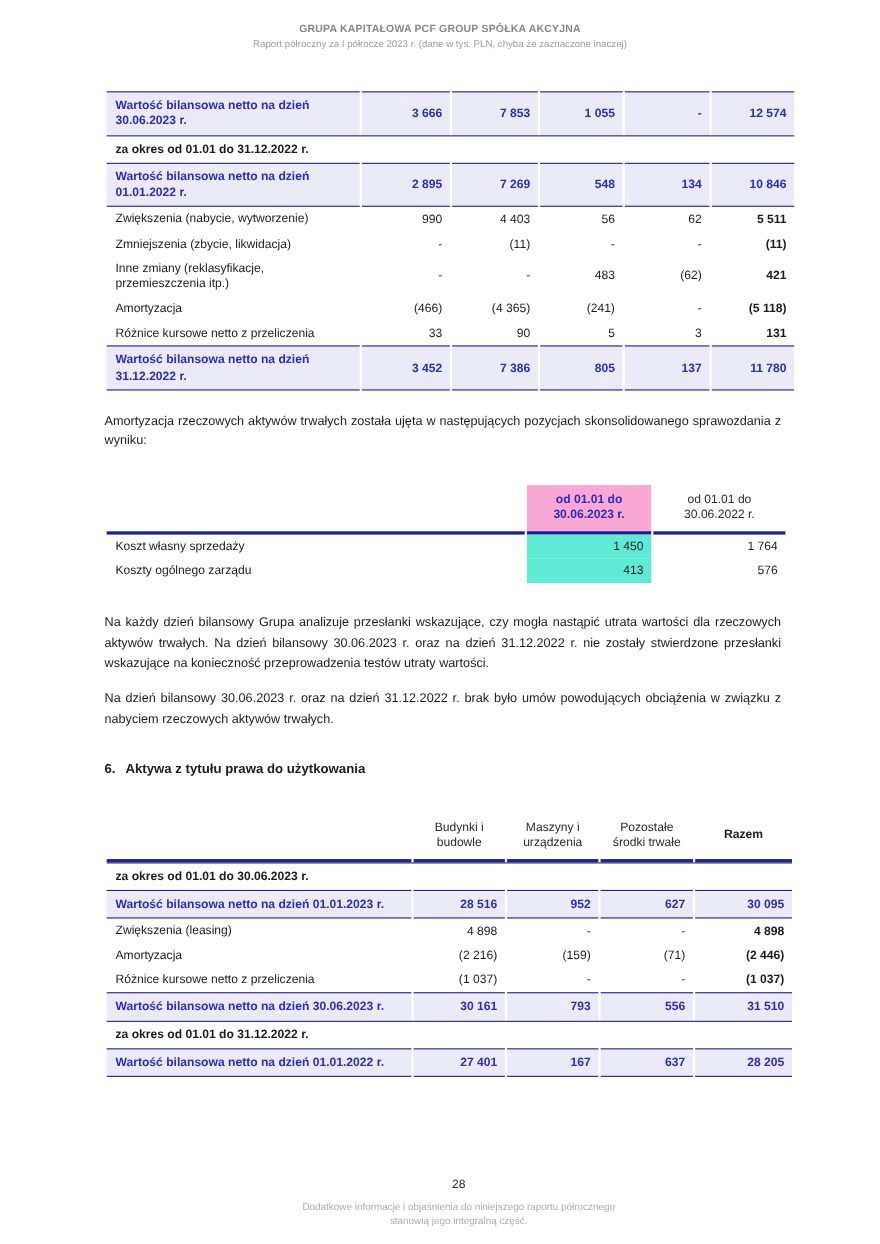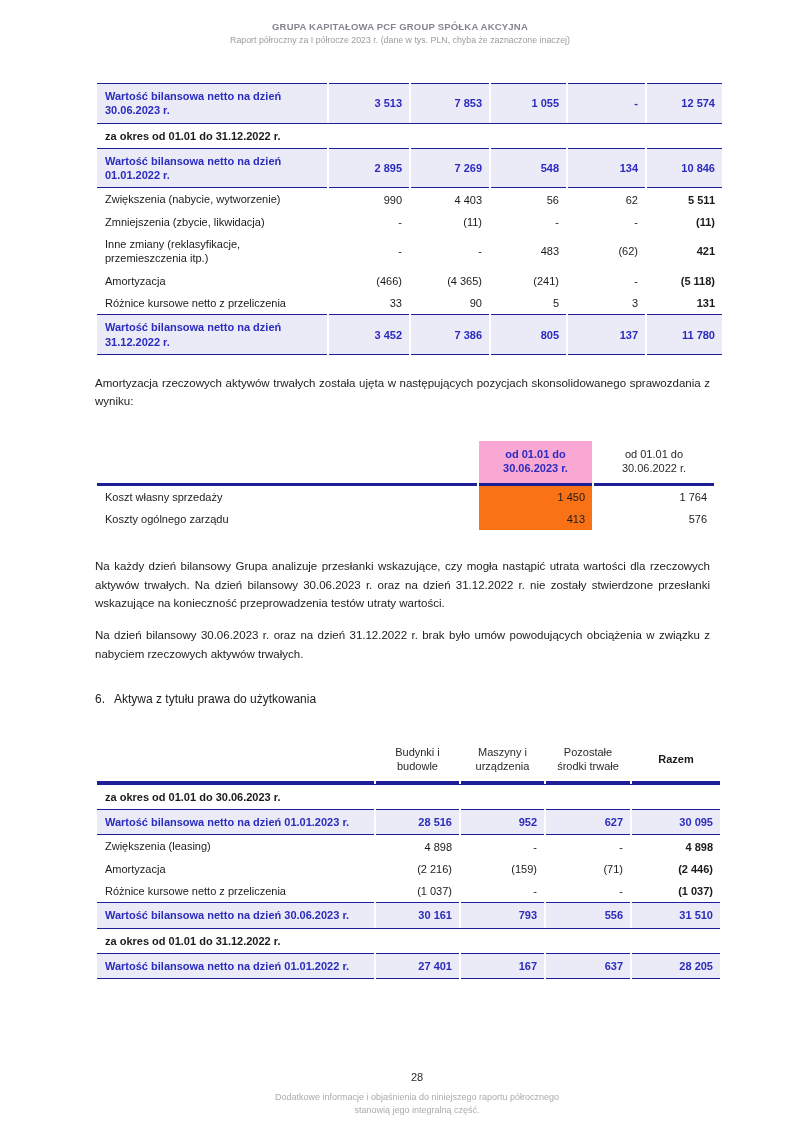--- a/index.html
+++ b/index.html
@@ -19,21 +19,21 @@
   .h-sub { margin-top: 3px; font-size: 8.8px; color: #9b9ba2; }
 
   
   .content { margin: 38px 90px 16px 95px; width: 615px; }
 
   
   .para { font-size: 11.5px; line-height: 1.62; text-align: justify; color: #1c1c1e; }
   .p-intro { margin-top: 19px; }
   .p-impair { margin-top: 27px; }
   .p-commit { margin-top: 13px; }
-  .section-heading { margin-top: 29px; font-size: 12px; font-weight: normal; color: #1b1b1b; }
+  .section-heading { margin-top: 29px; font-size: 12px; font-weight: bold; color: #1b1b1b; }
   .section-heading .sec-num { margin-right: 9px; }
 
   
   table.fin-table {
     width: 615px;
     table-layout: fixed;
     border-collapse: separate;
     border-spacing: 2px 0;
     font-size: 11px;
   }
@@ -49,21 +49,21 @@
     padding: 7px 3px; line-height: 1.25; color: #2a2a2e;
   }
   thead td { border-bottom: 3px solid #1e1e96; }
   thead td.accent-head { color: #2b2bbd; font-weight: bold; background: #f9a8d4; }
   thead td.bold { font-weight: bold; color: #1b1b1b; }
   
   tr.highlight td { background: #ebebf8; color: #2b2bbd; font-weight: bold; }
   tr.highlight td.label { padding-top: 5px; padding-bottom: 5px; }
   tr.section td { font-weight: bold; color: #1b1b1b; padding-top: 5px; padding-bottom: 5px; }
   tr.total td { color: #2b2bbd; font-weight: bold; padding-top: 8px; padding-bottom: 8px; }
-  td.lav { background: #f97316; text-align: right; }
+  td.lav { background: #5eead4; text-align: right; }
   
   tr.bt td { border-top: 1.5px solid #1e1e96; }
   tr.bb td { border-bottom: 1.5px solid #1e1e96; }
 
   
   footer { position: absolute; left: 18px; bottom: 0; width: 798px; text-align: center; }
   .page-num { font-size: 11px; color: #2a2a2e; }
   .footer-note {
     margin: 8px auto 14px auto; width: 320px;
     font-size: 9px; line-height: 1.45; color: #ababb0;
@@ -86,21 +86,21 @@
           <col style="width: 230px;">
           <col style="width: 80px;">
           <col style="width: 78px;">
           <col style="width: 75px;">
           <col style="width: 77px;">
           <col style="width: 75px;">
         </colgroup>
         <tbody>
           <tr class="highlight bt">
             <td class="label">Wartość bilansowa netto na dzień 30.06.2023 r.</td>
-            <td class="num">3 513</td>
+            <td class="num">3 666</td>
             <td class="num">7 853</td>
             <td class="num">1 055</td>
             <td class="num">-</td>
             <td class="num">12 574</td>
           </tr>
           <tr class="section bt">
             <td class="label" colspan="6">za okres od 01.01 do 31.12.2022 r.</td>
           </tr>
           <tr class="highlight bt bb">
             <td class="label">Wartość bilansowa netto na dzień 01.01.2022 r.</td>

